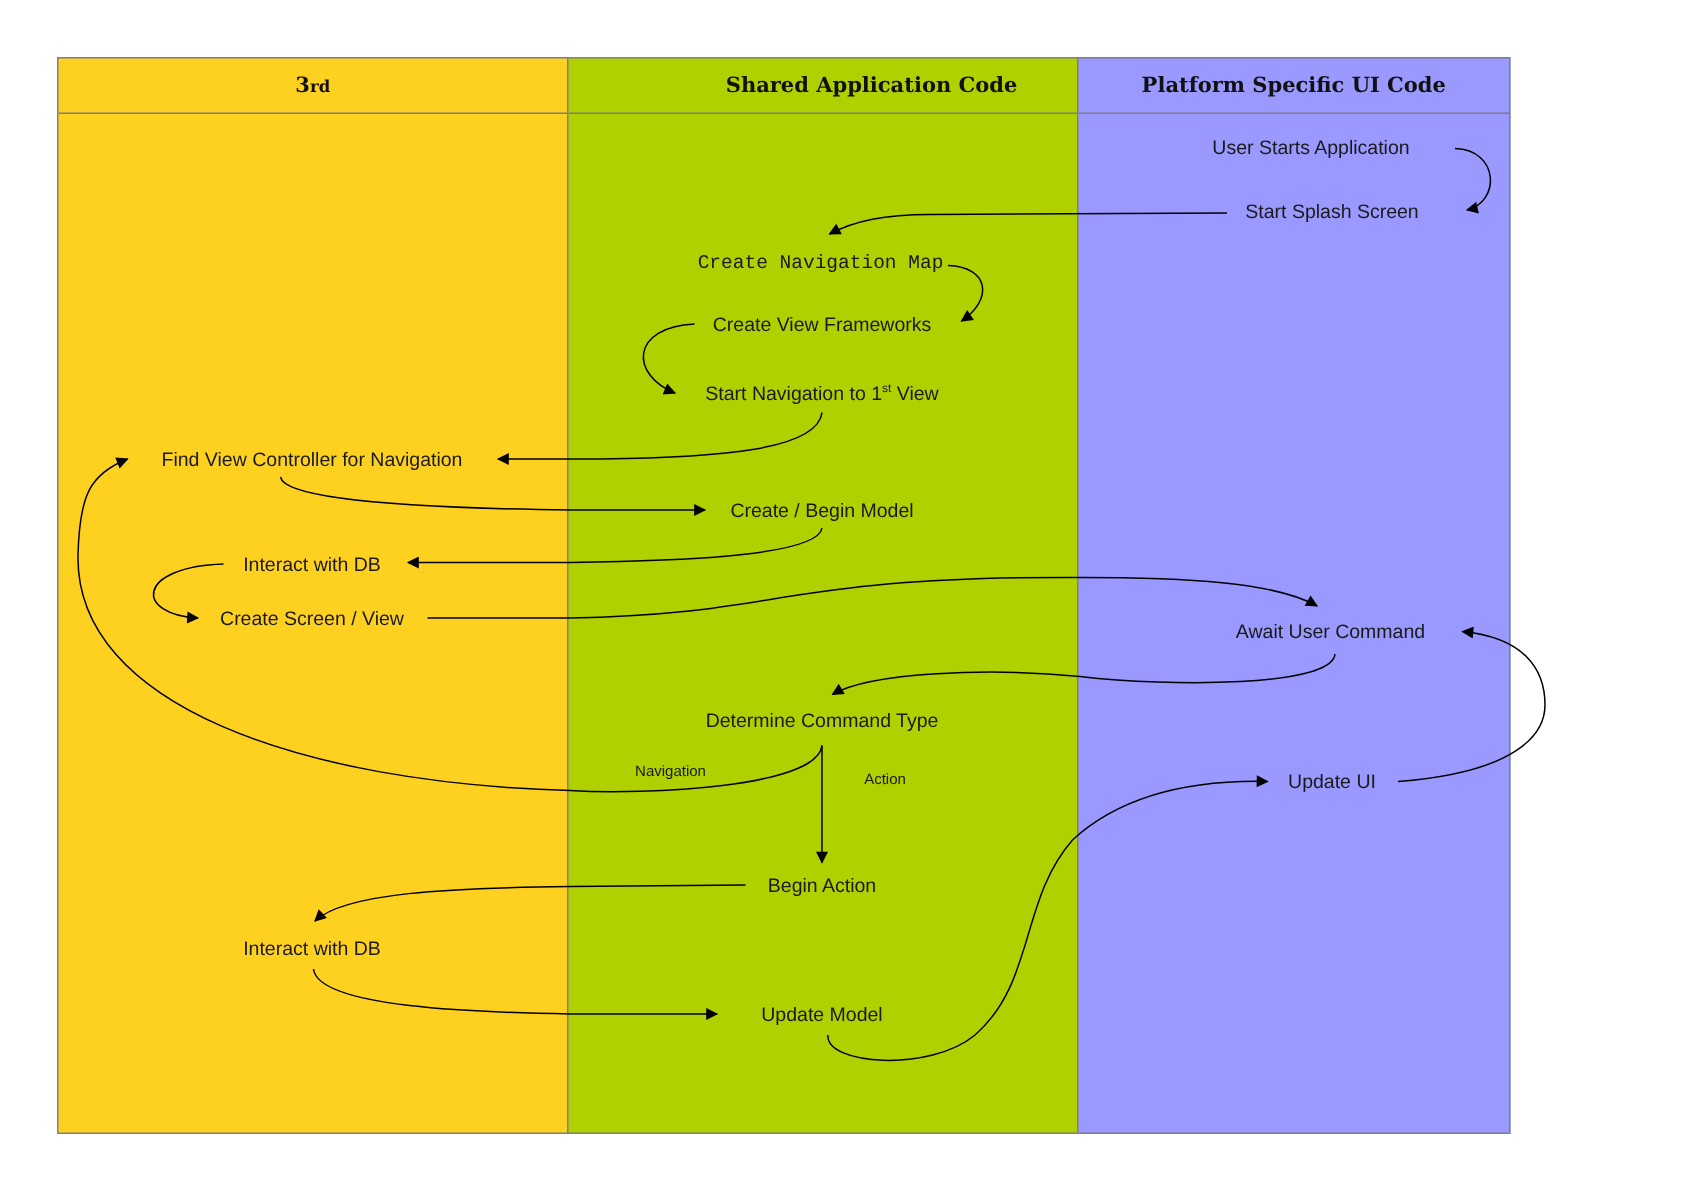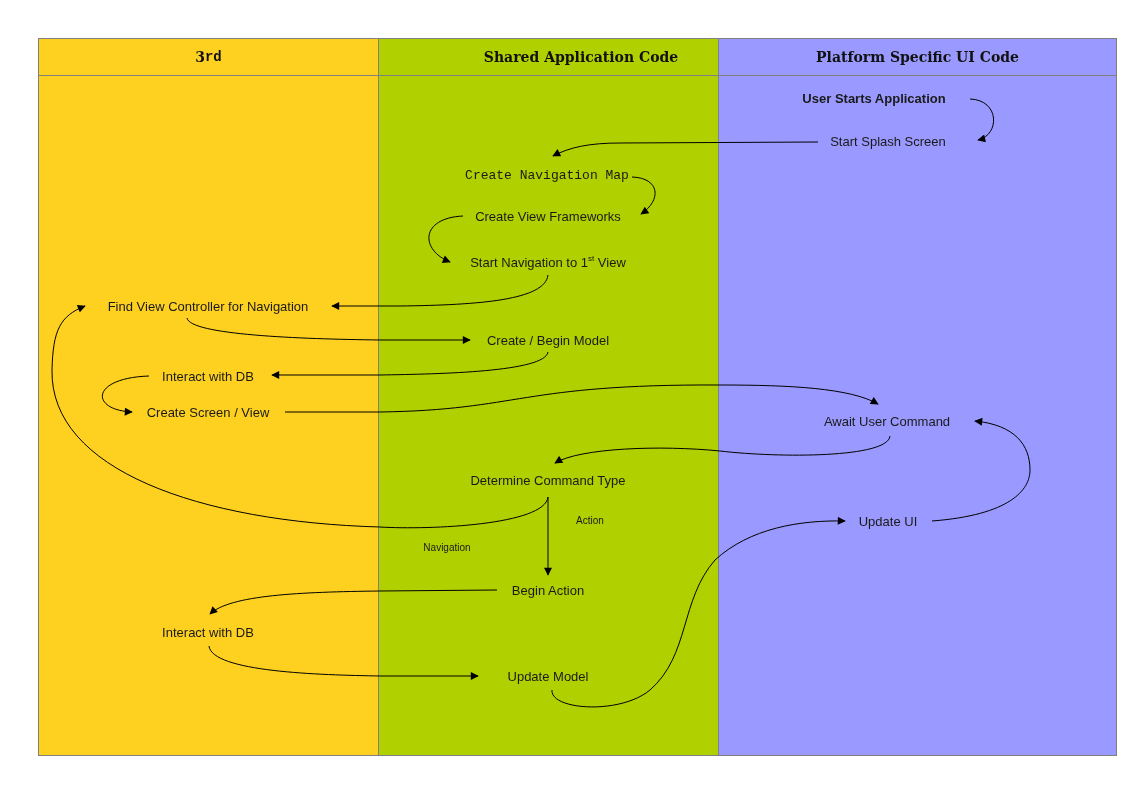--- a/index.html
+++ b/index.html
@@ -1,23 +1,23 @@
 <!DOCTYPE html>
 <html><head>
 <meta charset="utf-8">
 <style>
   html, body { margin:0; padding:0; background:#ffffff; }
   body { width:1123px; height:794px; position:relative; overflow:hidden; font-family:"Liberation Sans", sans-serif; }
   .lane { position:absolute; top:38px; height:718px; box-sizing:border-box; border:1px solid #7f7f7f; }
   .lane-head { position:absolute; left:0; right:0; top:0; height:37px; border-bottom:1px solid #7f7f7f; box-sizing:border-box;
     display:flex; align-items:center; justify-content:center; font-family:"DejaVu Serif", serif; font-weight:bold; font-size:14px; color:#111; }
-  .lane-head sup { font-size:14px;font-family:Liberation Mono, monospace; }
+  .lane-head sup { font-size:11px; }
   #lane-left { left:38px; width:341px; background:#fed121; }
   #lane-mid { left:378px; width:406px; background:#b0d000; }
-  #lane-right { left:718px; width:399px; background:#9999ff; }
+  #lane-right { left:718px; width:289px; background:#9999ff; }
   svg#flow { position:absolute; left:0; top:0; }
   .node { position:absolute; font-family:"Liberation Sans", sans-serif; font-size:13px; color:#1a1a1a; white-space:nowrap; transform:translate(-50%,-50%); }
   .node sup { font-size:8px; }
   .lbl { position:absolute; font-size:10px; color:#1a1a1a; white-space:nowrap; transform:translate(-50%,-50%); }
 </style>
 </head>
 <body>
 
 <div class="lane" id="lane-left">
   <div class="lane-head">
@@ -55,30 +55,30 @@
     <path d="M890,436 C888,458 780,458 720,451 C660,445 580,448 555,463" marker-end="url(#ah)"></path>
     <path d="M548,497 C545,525 430,530 380,527 C200,522 50,470 52,370 C53,330 60,316 85,306" marker-end="url(#ah)"></path>
     <path d="M548,497 L548,575" marker-end="url(#ah)"></path>
     <path d="M497,590 L380,591 C300,592 230,595 210,614" marker-end="url(#ah)"></path>
     <path d="M209,646 C212,672 320,675 380,676 L478,676" marker-end="url(#ah)"></path>
     <path d="M552,690 C550,710 620,715 650,690 C690,655 680,600 715,560 C750,528 800,520 845,521" marker-end="url(#ah)"></path>
     <path d="M932,521 C1010,515 1030,490 1030,470 C1030,445 1015,425 975,421" marker-end="url(#ah)"></path>
   </g>
 </svg>
 
-<div class="node" style="left:874px;top:98px;font-weight:bold;">User Starts Application</div>
+<div class="node" style="left:874px;top:98px;">User Starts Application</div>
 <div class="node" style="left:888px;top:141px;">Start Splash Screen</div>
 <div class="node" style="left:547px;top:175px;font-family:Liberation Mono, monospace;">Create Navigation Map</div>
 <div class="node" style="left:548px;top:216px;">Create View Frameworks</div>
 <div class="node" style="left:548px;top:262px;"><span>Start Navigation to 1</span><sup>st</sup><span> View</span></div>
 <div class="node" style="left:208px;top:306px;">Find View Controller for Navigation</div>
 <div class="node" style="left:548px;top:340px;">Create / Begin Model</div>
 <div class="node" style="left:208px;top:376px;">Interact with DB</div>
 <div class="node" style="left:208px;top:412px;text-align:right;">Create Screen / View</div>
 <div class="node" style="left:887px;top:421px;">Await User Command</div>
 <div class="node" style="left:548px;top:480px;">Determine Command Type</div>
 <div class="node" style="left:888px;top:521px;">Update UI</div>
 <div class="node" style="left:548px;top:590px;">Begin Action</div>
 <div class="node" style="left:208px;top:632px;">Interact with DB</div>
 <div class="node" style="left:548px;top:676px;">Update Model</div>
 
-<div class="lbl" style="left:447px;top:515px;margin-top:32px;">Navigation</div>
+<div class="lbl" style="left:447px;top:515px;">Navigation</div>
 <div class="lbl" style="left:590px;top:520px;">Action</div>
 
 </body></html>

